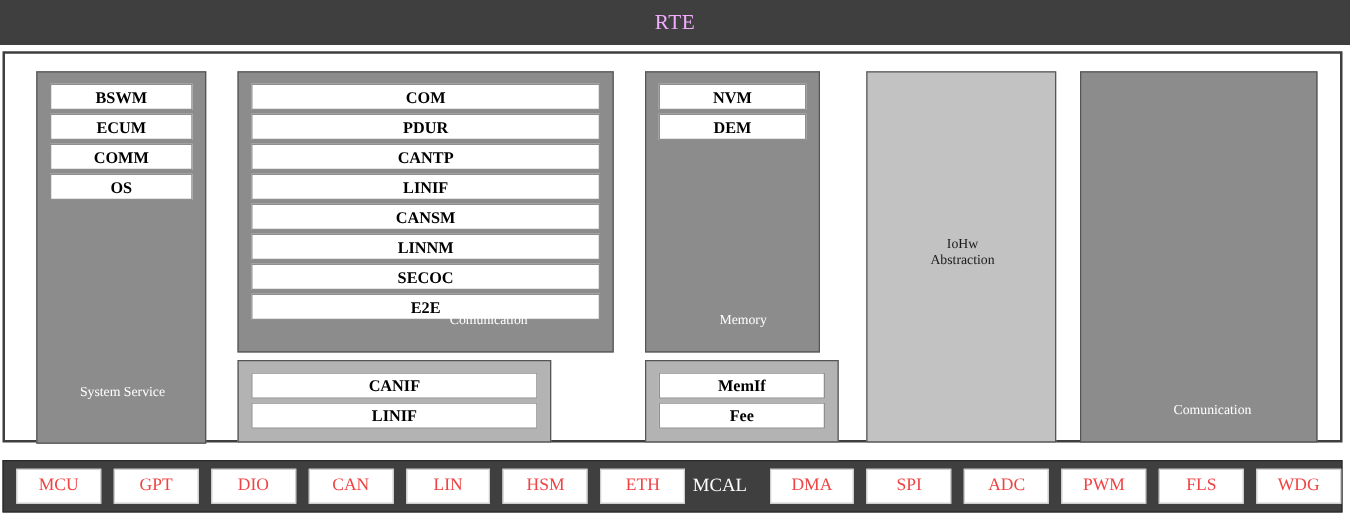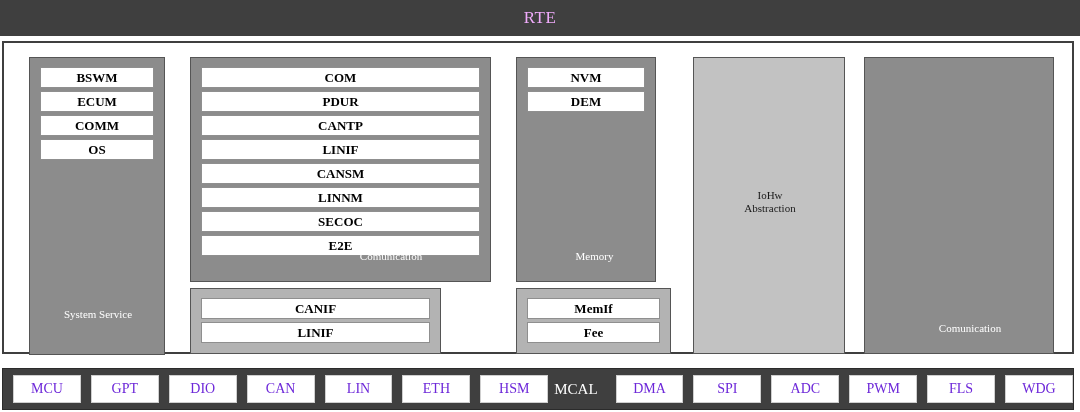--- a/index.html
+++ b/index.html
@@ -109,21 +109,21 @@
     height: 28px;
     width: 74px;
     margin-left: 10px;
     background: #ffffff;
     border: 1px solid #cfcfcf;
     box-sizing: border-box;
     display: flex;
     align-items: center;
     justify-content: center;
     font-size: 14px;
-    color: #6d28d9;
+    color: #ef4444;
   }
   .mcal-title {
     color: #ffffff;
     font-size: 15px;
     margin-left: 6px;
     margin-right: 8px;
     white-space: nowrap;
   }
 </style>
 </head>
@@ -185,22 +185,22 @@
         <div class="col-label onwhite" style="left: 20px; top: 264px; width: 170px;">Comunication</div>
       </div>
     </div>
 
   <div class="mcal-bar" id="mcal-bar">
       <div class="mcal-chip">MCU</div>
       <div class="mcal-chip">GPT</div>
       <div class="mcal-chip">DIO</div>
       <div class="mcal-chip">CAN</div>
       <div class="mcal-chip">LIN</div>
+      <div class="mcal-chip">HSM</div>
       <div class="mcal-chip">ETH</div>
-      <div class="mcal-chip">HSM</div>
       <div class="mcal-title">MCAL</div>
       <div class="mcal-chip">DMA</div>
       <div class="mcal-chip">SPI</div>
       <div class="mcal-chip">ADC</div>
       <div class="mcal-chip">PWM</div>
       <div class="mcal-chip">FLS</div>
       <div class="mcal-chip">WDG</div>
     </div>
 
 </div>

